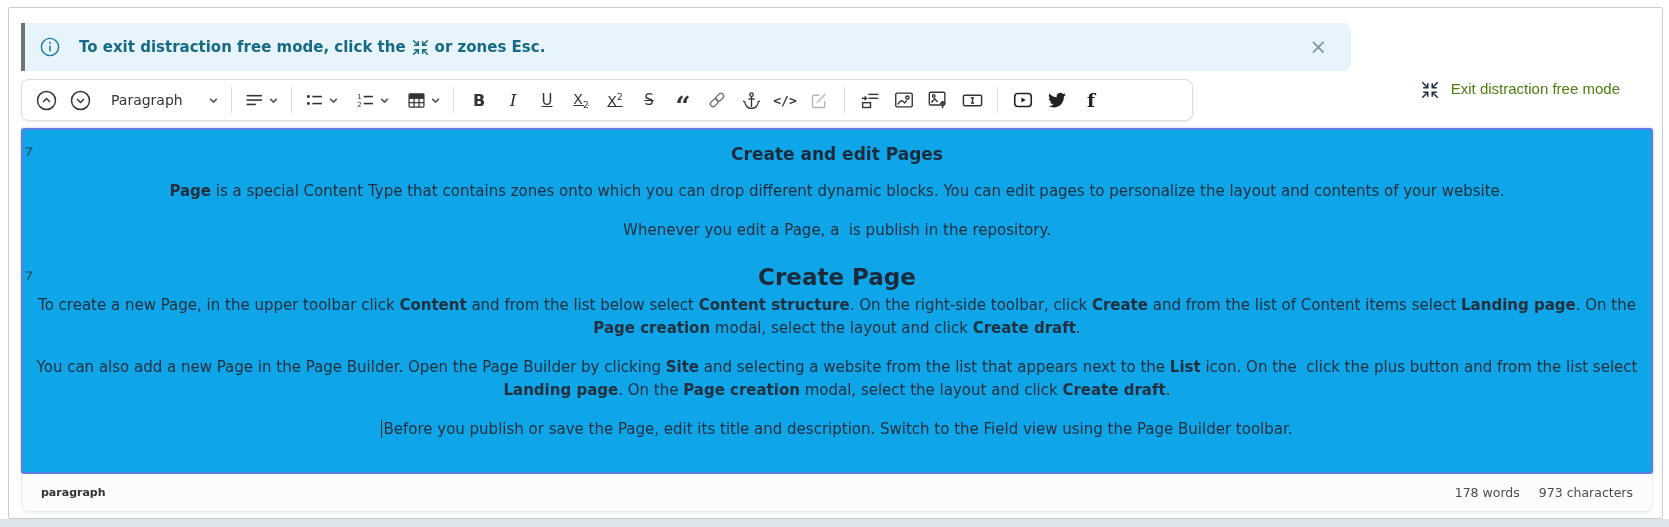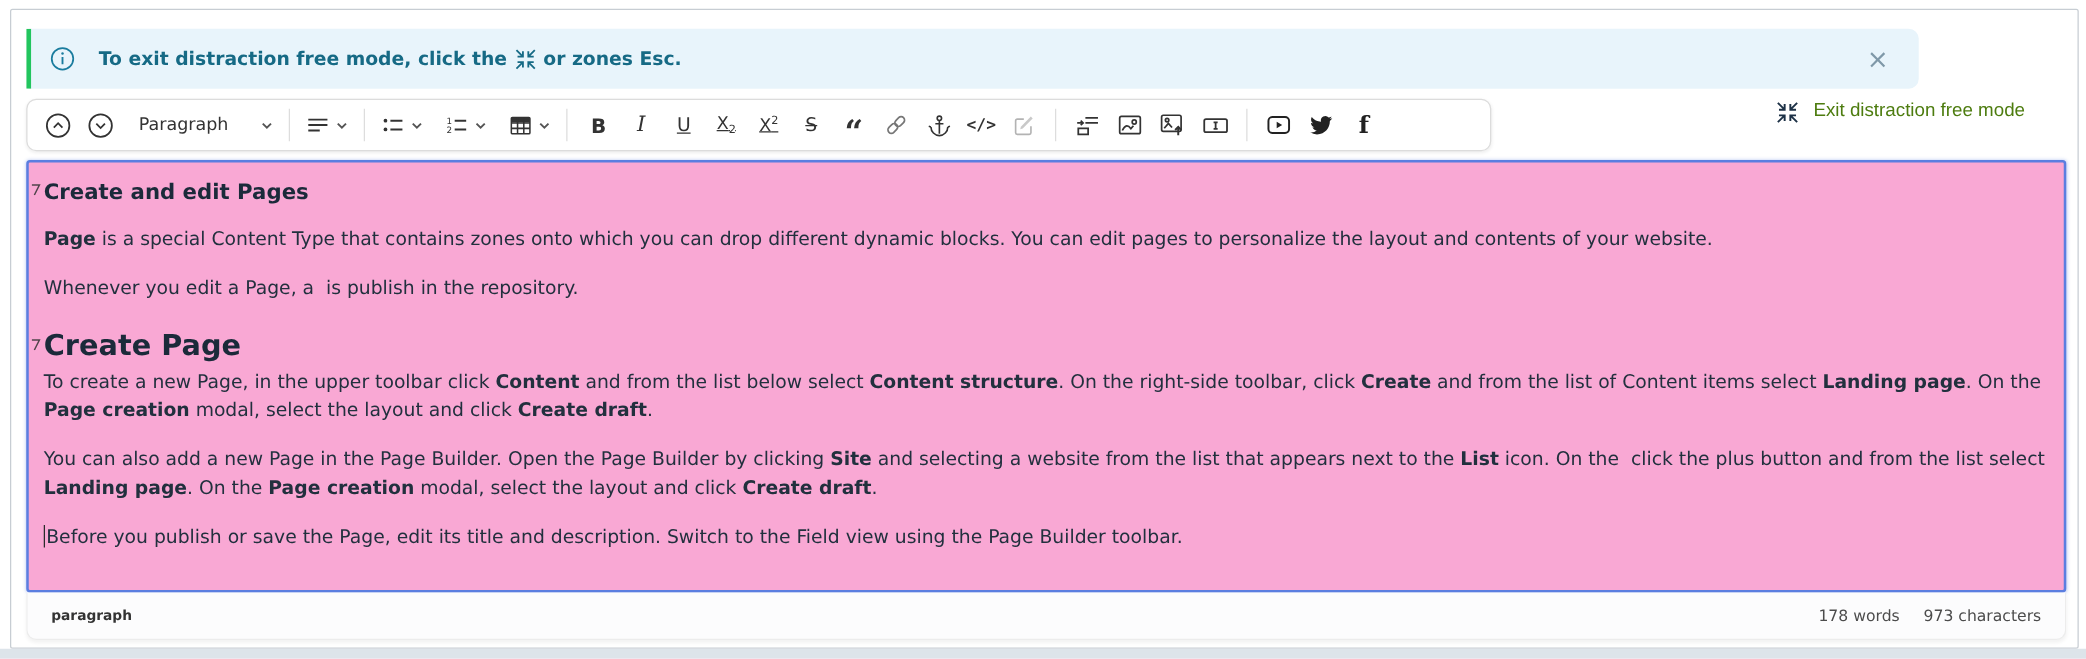--- a/index.html
+++ b/index.html
@@ -9,22 +9,22 @@
     font-family:"DejaVu Sans","Liberation Sans",sans-serif;
     -webkit-font-smoothing:antialiased;
   }
   .bottom-strip{position:absolute;left:0;top:519px;width:1669px;height:8px;background:#dde4ea;}
   .window{
     position:absolute;left:8px;top:7px;width:1655px;height:512px;
     background:#ffffff;border:1px solid #c7cdd3;border-radius:2px;box-sizing:border-box;
   }
   
   .banner{
-    position:absolute;left:12px;top:15px;width:1514px;height:48px;box-sizing:border-box;
-    background:#e8f4fb;border-left:4px solid #22c55e;border-radius:0 8px 8px 0;
+    position:absolute;left:12px;top:15px;width:1330px;height:48px;box-sizing:border-box;
+    background:#e8f4fb;border-left:4px solid #737373;border-radius:0 8px 8px 0;
     display:flex;align-items:center;padding:0 18px 0 14px;
   }
   .banner-text{color:#166a85;font-weight:bold;font-size:15px;display:flex;align-items:center;gap:5px;margin-left:18px;}
   .banner .close-btn{
     margin-left:auto;background:none;border:none;cursor:pointer;
     color:#7f98a8;font-size:21px;line-height:1;padding:2px 6px;font-family:inherit;
   }
   .inline-collapse{display:inline-flex;vertical-align:-3px;}
   
   .toolbar-row{position:absolute;left:12px;top:71px;width:1631px;height:42px;}
@@ -50,23 +50,23 @@
   .glyph-s{font-size:15px;text-decoration:line-through;}
   .glyph-q{font-family:"DejaVu Serif","Liberation Serif",serif;font-weight:bold;font-size:26px;line-height:10px;transform:translateY(6px);}
   .glyph-code{font-family:"DejaVu Sans Mono","Liberation Mono",monospace;font-size:13px;font-weight:bold;}
   .exit-group{
     position:absolute;right:26px;top:0;height:42px;display:flex;align-items:flex-start;gap:11px;
     color:#4d7c0f;font-size:15px;cursor:pointer;background:none;border:none;font-family:Liberation Sans, sans-serif;
   }
   
   .editor{
     position:absolute;left:12px;top:120px;width:1632px;height:346px;box-sizing:border-box;
-    background:#f9a8d4;border:2px solid #5b7ee0;border-radius:3px;
+    background:#0ea5e9;border:2px solid #5b7ee0;border-radius:3px;
     box-shadow:0 0 3px rgba(91,126,224,.45);
-    padding:10px 12px;color:#22303e;overflow:hidden;
+    padding:10px 12px;color:#22303e;overflow:hidden;text-align:center;
   }
   .editor h3{font-size:17px;margin:4px 0 16px;position:relative;color:#1b2a3a;}
   .editor h2{font-size:23px;margin:22px 0 4px;position:relative;color:#1b2a3a;}
   .editor p{font-size:15px;line-height:23px;margin:0 0 16px;white-space:pre-wrap;}
   .blk-marker{position:absolute;left:-10px;top:3px;opacity:.85;}
   .caret{display:inline-block;width:0;border-left:1.5px solid #2b2b2b;height:18px;vertical-align:-4px;margin-right:1px;}
   
   .footer{
     position:absolute;left:12px;top:466px;width:1632px;height:38px;box-sizing:border-box;
     background:#fcfcfd;border:1px solid #ececec;border-top:none;border-radius:0 0 8px 8px;

